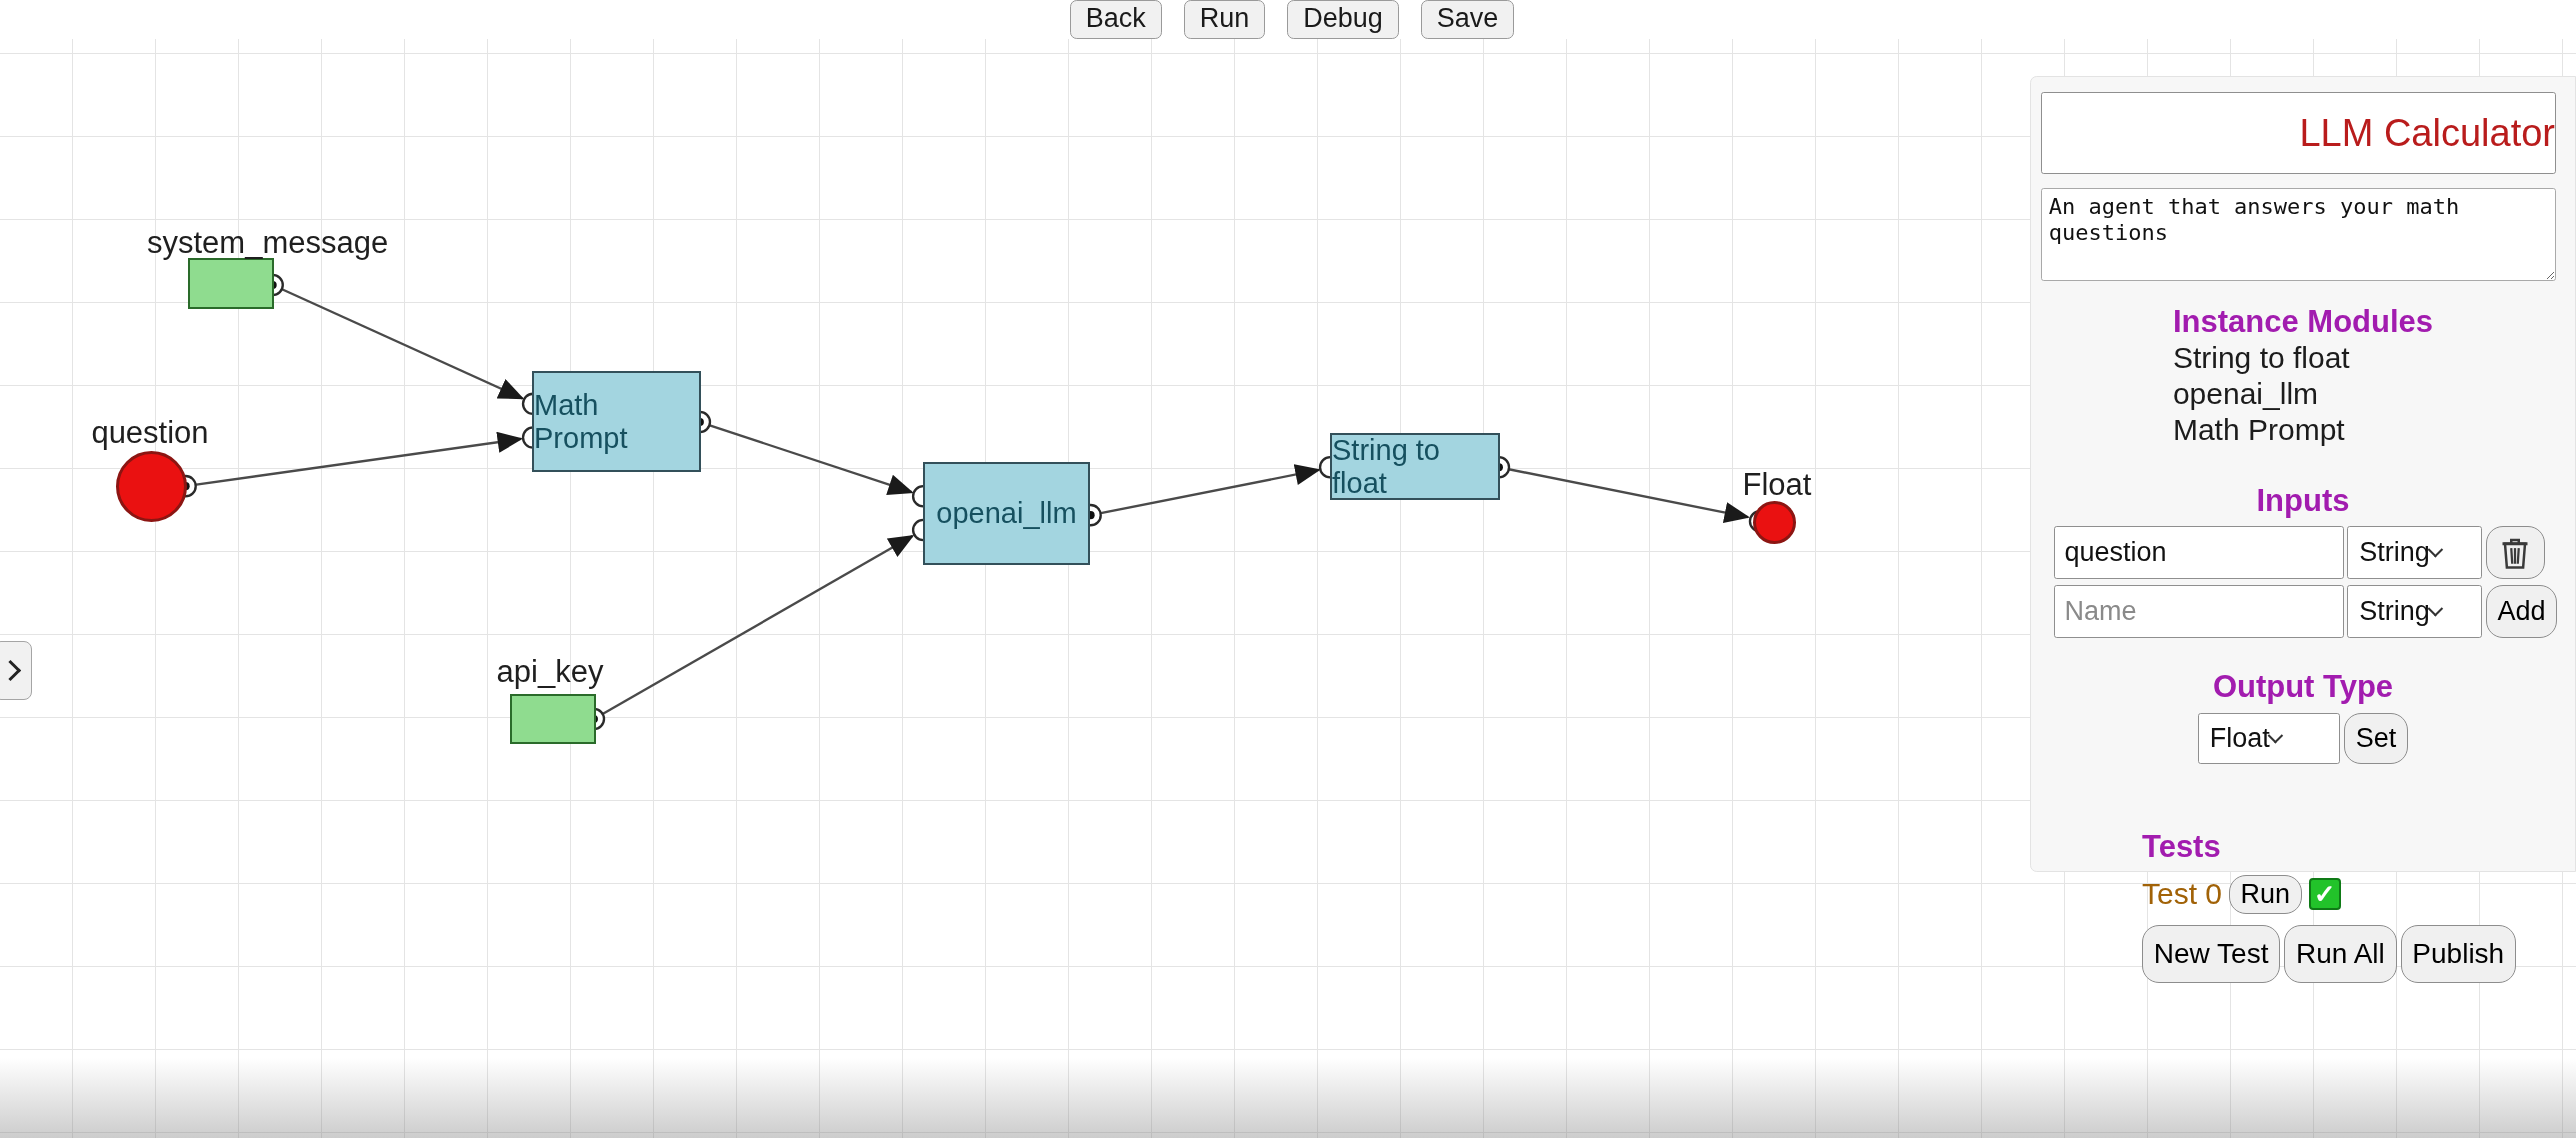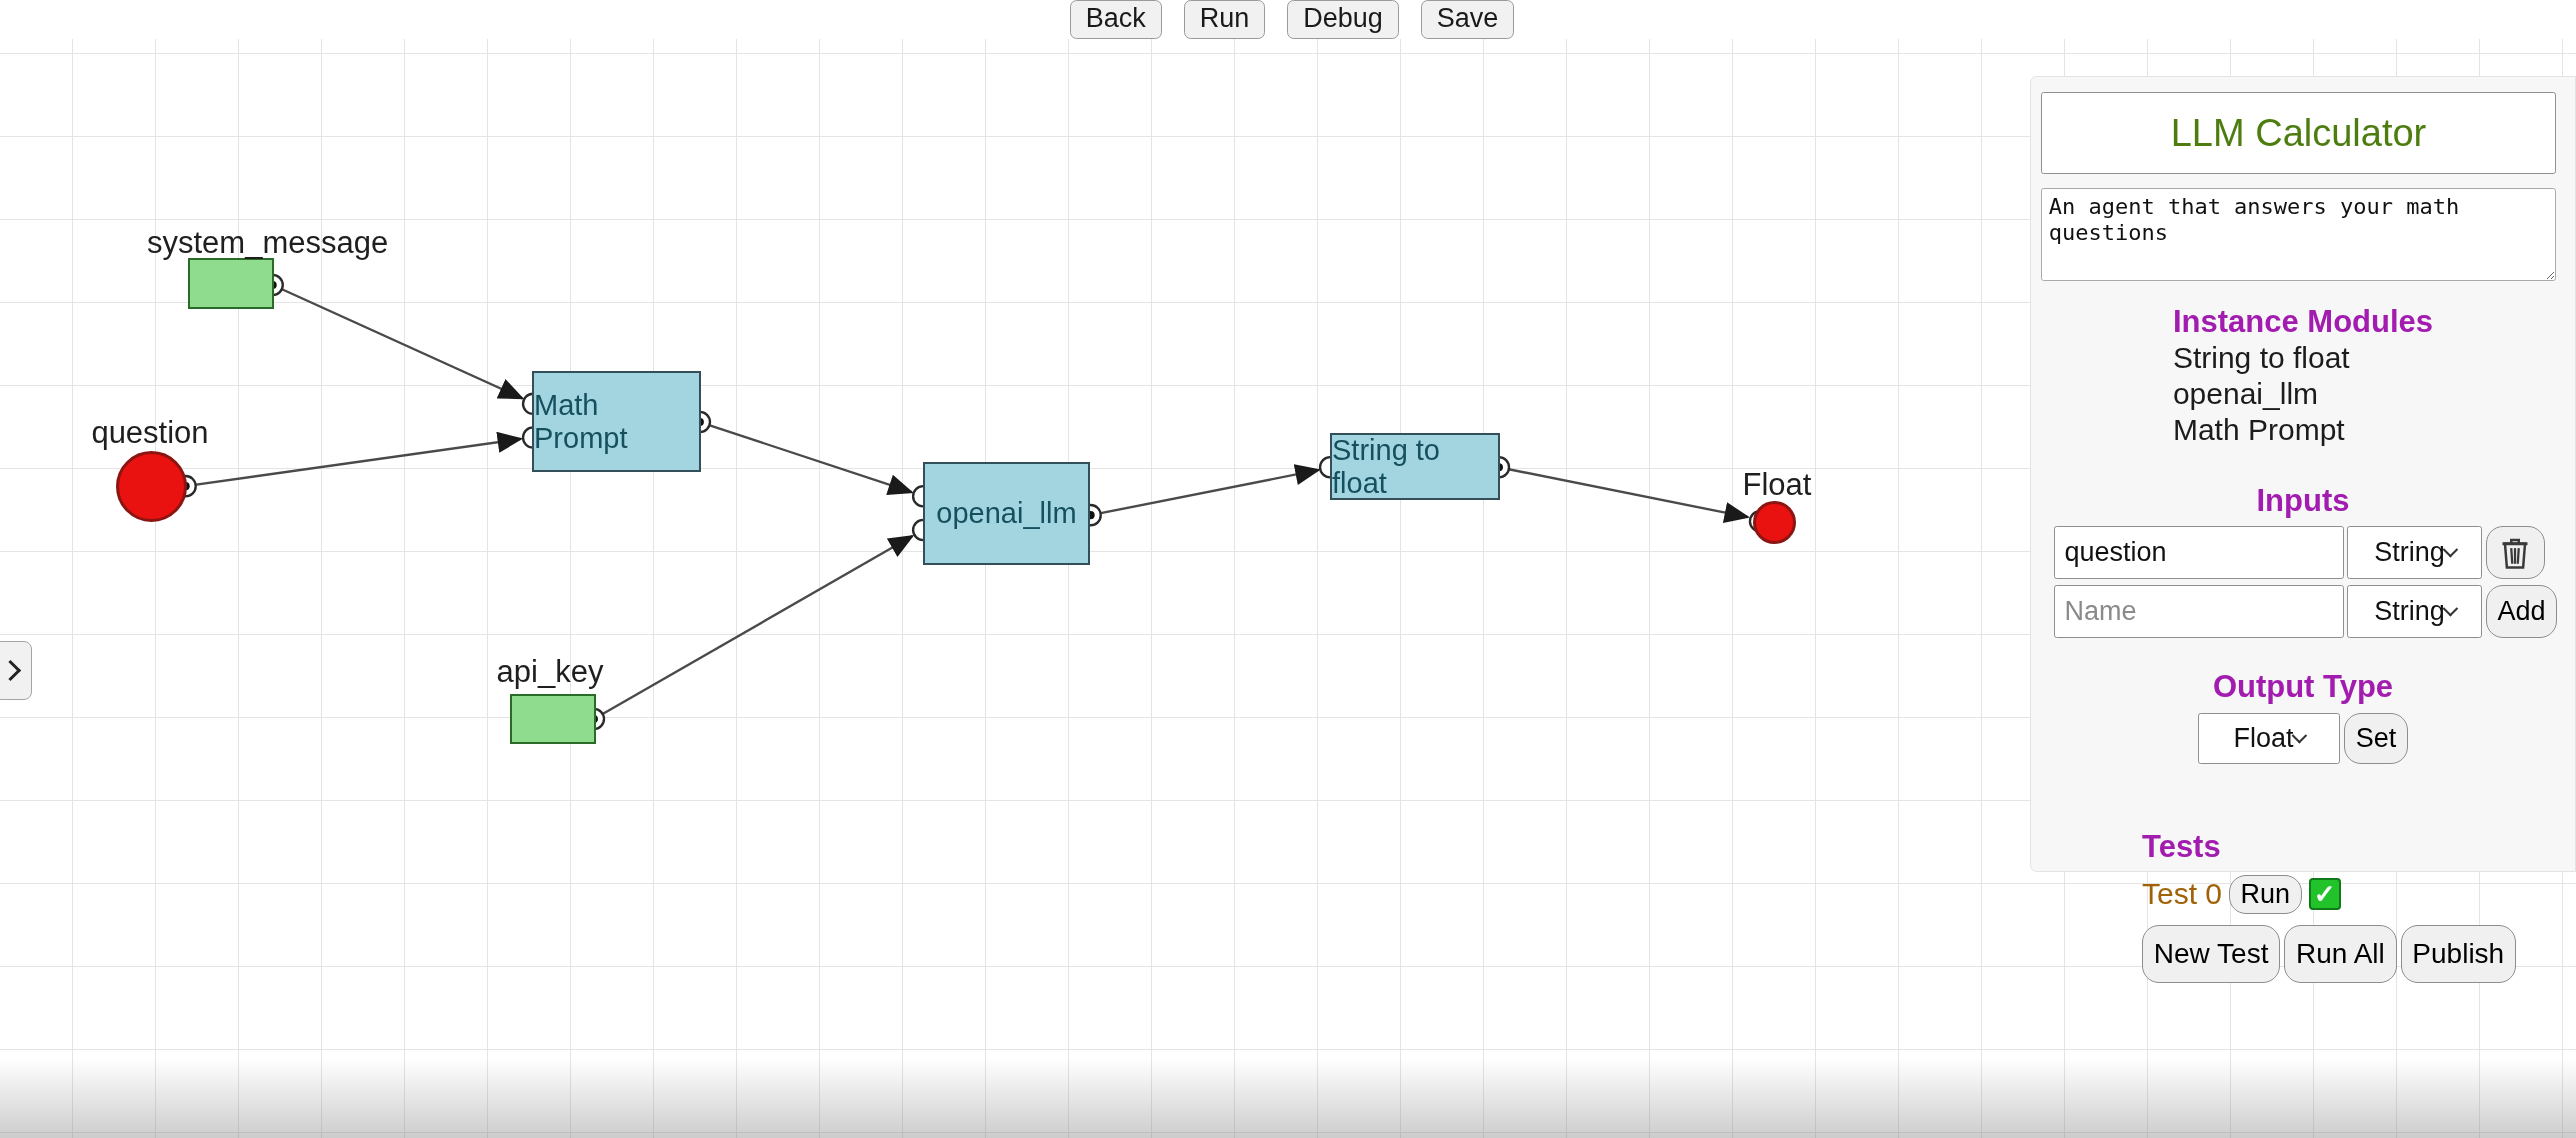--- a/index.html
+++ b/index.html
@@ -61,21 +61,21 @@
 
   
   .panel {
     position:absolute; left:2030px; top:76px; width:546px; height:796px;
     background:#f7f7f7; border:1.3px solid #e3e3e3; border-radius:6.7px 0 0 6.7px;
     z-index:40; color:#111;
   }
   .panel-title-input {
     display:block; margin:15px 21px 0 10px; width:515px; height:82px;
     background:#fff; border:1.3px solid #8f8f8f; border-radius:2.7px;
-    text-align:center; font-size:38px; color:#4d7c0f;
+    text-align:right; font-size:38px; color:#b91c1c;
     font-family:"Liberation Sans", sans-serif;
   }
   .panel-desc {
     display:block; margin:14px 21px 0 10px; width:515px; height:93px;
     background:#fff; border:1.3px solid #a9a9a9; border-radius:2.7px;
     font-family:"DejaVu Sans Mono", monospace; font-size:22px; line-height:26px;
     color:#111; padding:5.4px 6.7px; resize:both; overflow:hidden;
   }
   .center-col { display:flex; flex-direction:column; align-items:center; }
   .h-bold { font-weight:bold; font-size:31px; color:#a21caf; }
@@ -84,21 +84,21 @@
   .inputs-head { margin-top:35px; }
   .input-row { display:flex; gap:3.4px; margin:6.7px 0 0 23px; align-items:stretch; height:53px; }
   .input-row input {
     width:290px; background:#fff; border:1.3px solid #8f8f8f; border-radius:2.7px;
     font-size:27px; padding-left:9.4px; color:#111;
     font-family:"Liberation Sans", sans-serif;
   }
   .input-row input::placeholder { color:#8a8a8a; }
   .select-box {
     width:135px; background:#fff; border:1.3px solid #8f8f8f; border-radius:2.7px;
-    display:flex; align-items:center; justify-content:center;
+    display:flex; align-items:center; justify-content:flex-start;
     font-size:27px; padding:0 10.8px; color:#111; cursor:pointer;
   }
   .sel-chev { width:10.8px; height:10.8px; border-right:2.7px solid #333; border-bottom:2.7px solid #333;
               transform:rotate(45deg) translate(-2px,-2px); }
   .small-btn {
     background:#f0f0f0; border:1.3px solid #8d8d8d; border-radius:17px;
     font-size:27px; color:#000000; padding:0 10.8px; cursor:pointer;
     font-family:"Liberation Sans", sans-serif;
   }
   .trash-btn { width:59px; display:flex; align-items:center; justify-content:center; }

